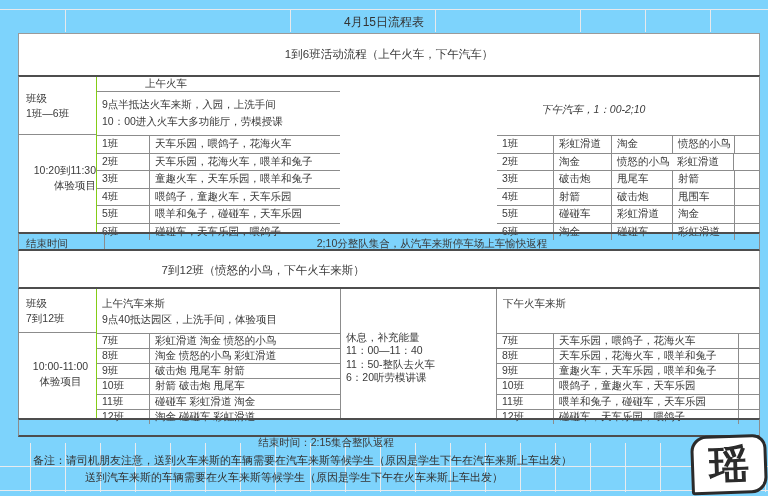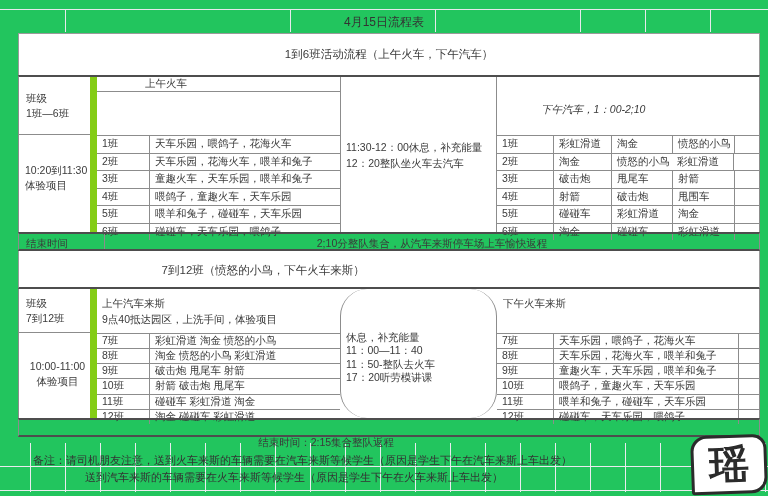--- a/index.html
+++ b/index.html
@@ -1,34 +1,34 @@
 <!DOCTYPE html>
 <html><head>
 <meta charset="utf-8">
 <style>
   html,body { margin:0; padding:0; }
   .page {
-    position:relative; width:768px; height:496px; background:#22c55e;
+    position:relative; width:768px; height:496px; background:#7dd3fc;
     font-family:"Liberation Sans", sans-serif; color:#3a3a3a; font-size:10.5px;
     overflow:hidden;
   }
   .abs { position:absolute; box-sizing:border-box; }
   .fl { position:absolute; background:#e7e9ec; }
   .grid-bottom {
     position:absolute; left:-4px; right:0; top:443px; height:49px;
     background:
       repeating-linear-gradient(90deg, transparent 0 34px, #e9ebee 34px 35px),
       repeating-linear-gradient(180deg, transparent 0 23px, #e9ebee 23px 24px);
   }
   .title { position:absolute; left:0; top:14px; width:768px; text-align:center; font-size:12px; color:#333; }
   .banner { border:1px solid #9a9a9a; background:#fff; }
   .banner .txt { padding-top:13px; text-align:center; font-size:11.5px; }
   .sec { border-left:1px solid #8c8c8c; border-right:1px solid #8c8c8c; background:#fff; }
   .bline { border-top:2px solid #4d4d4d; }
-  .colA { left:0; top:0; width:78px; height:100%; border-right:7px solid #84cc16; }
+  .colA { left:0; top:0; width:78px; height:100%; border-right:1px solid #84cc16; }
   .colD { left:321px; top:0; width:157px; height:100%;
           border-left:1px solid #8c8c8c; border-right:1px solid #8c8c8c;
           display:flex; flex-direction:column; justify-content:center;
           padding-left:5px; white-space:nowrap; }
   .trow { display:flex; border-top:1px solid #8c8c8c; }
   .trow .cls { padding-left:5px; border-right:1px solid #8c8c8c; }
   .trow .acts { padding-left:5px; flex:1; white-space:nowrap; }
   .rcell { padding-left:5px; border-right:1px solid #8c8c8c; white-space:nowrap; overflow:visible; }
   .rcell.nb { border-right:none; }
   .endrow { border-top:2px solid #4d4d4d; border-bottom:2px solid #4d4d4d;
@@ -61,34 +61,34 @@
   <div class="abs banner" style="left:18px;top:33px;width:742px;height:42px;border-bottom:none;">
     <div class="txt">1到6班活动流程（上午火车，下午汽车）</div>
   </div>
 
   <div class="abs sec bline" style="left:18px;top:75px;width:742px;height:157px;">
     <div class="abs colA">
       <div class="abs lh15" style="left:0;top:0;width:100%;height:58px;border-bottom:1px solid #8c8c8c;padding:14px 0 0 7px;">
         <div>班级</div>
         <div>1班—6班</div>
       </div>
-      <div class="abs lh15" style="left:0;top:58px;width:100%;bottom:8px;padding:28px 0 0 6px;">
+      <div class="abs lh15" style="left:0;top:58px;width:100%;bottom:8px;padding:28px 0 0 6px;text-align:right;">
         <div>10:20到11:30</div>
         <div>体验项目</div>
       </div>
     </div>
 
     <div class="abs" style="left:78px;top:0;width:243px;height:58px;">
       <div style="height:14px;border-bottom:1px solid #8c8c8c;line-height:13px;padding-left:48px;">上午火车</div>
-    </div>
-
-    <div class="abs colD" style="line-height:16px;">
-      <div>11:30-12：00休息，补充能量</div>
-      <div>12：20整队坐火车去汽车</div>
-    </div>
+      <div style="padding:4px 0 0 5px;line-height:17px;white-space:nowrap;">
+        <div>9点半抵达火车来斯，入园，上洗手间</div>
+        <div>10：00进入火车大多功能厅，劳模授课</div>
+      </div>
+    </div>
+
 
     <div class="abs" style="left:504px;top:0;width:262px;height:58px;padding:26px 0 0 18px;font-style:italic;">
       <div>下午汽车，1：00-2;10</div>
     </div>
 
     <div class="abs" style="left:78px;top:58px;width:243px;">
       <div class="trow" style="height:16.5px;line-height:15px;">
         <div class="cls" style="width:47px;">1班</div>
         <div class="acts">天车乐园，喂鸽子，花海火车</div>
       </div>
@@ -173,25 +173,25 @@
         <div>10:00-11:00</div>
         <div>体验项目</div>
       </div>
     </div>
 
     <div class="abs" style="left:78px;top:0;width:243px;height:44px;padding:6px 0 0 5px;line-height:16px;white-space:nowrap;">
       <div>上午汽车来斯</div>
       <div>9点40抵达园区，上洗手间，体验项目</div>
     </div>
 
-    <div class="abs colD" style="line-height:13.5px;padding-top:8px;border-radius:27px;">
+    <div class="abs colD" style="line-height:13.5px;padding-top:8px;">
       <div>休息，补充能量</div>
       <div>11：00—11：40</div>
       <div>11：50-整队去火车</div>
-      <div>17：20听劳模讲课</div>
+      <div>6：20听劳模讲课</div>
     </div>
 
     <div class="abs" style="left:478px;top:0;width:262px;height:44px;padding:6px 0 0 6px;line-height:16px;white-space:nowrap;">
       <div>下午火车来斯</div>
     </div>
 
     <div class="abs" style="left:78px;top:44px;width:243px;">
       <div class="trow" style="height:14.16px;line-height:13px;">
         <div class="cls" style="width:47px;">7班</div>
         <div class="acts">彩虹滑道 淘金 愤怒的小鸟</div>

